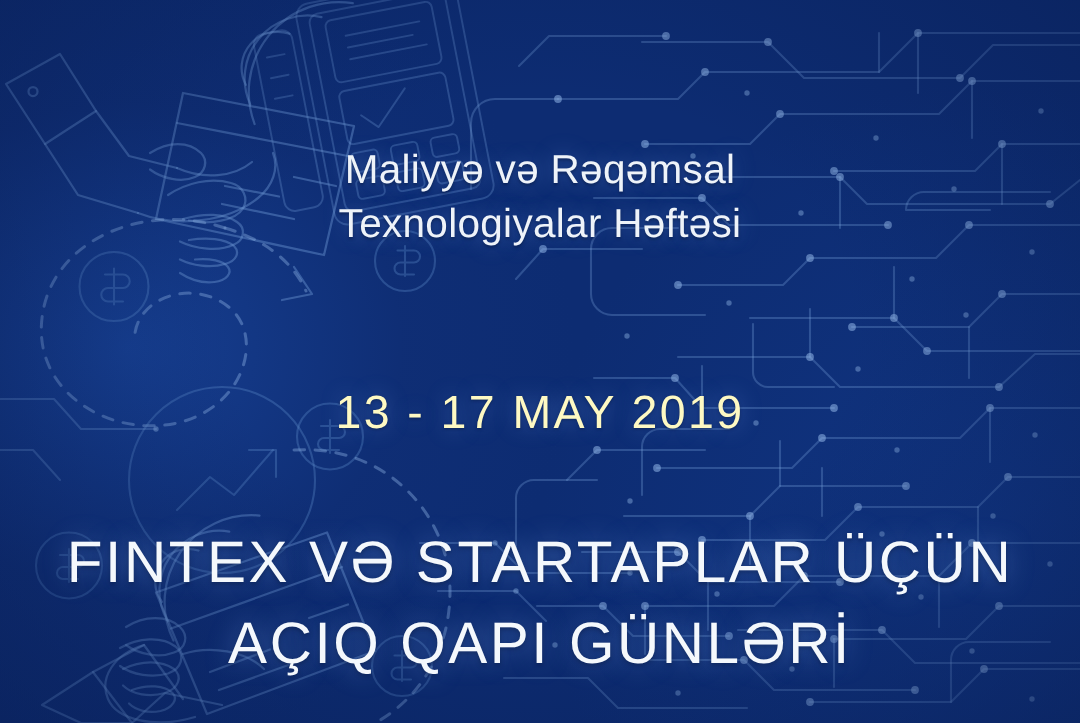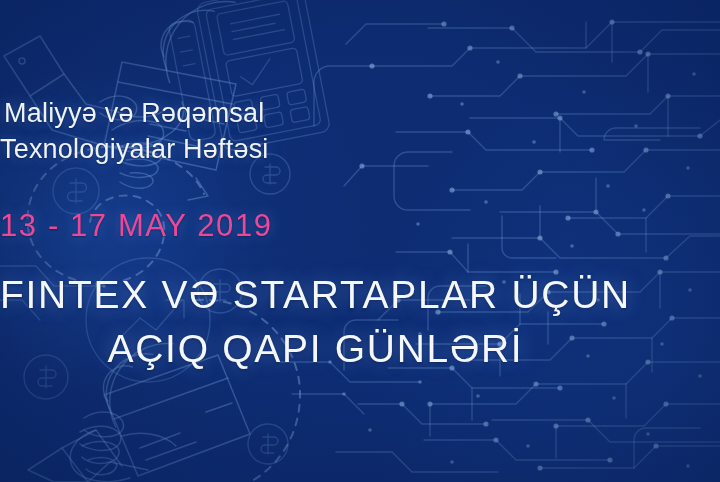--- a/index.html
+++ b/index.html
@@ -49,40 +49,41 @@
     pointer-events: none;
   }
   .art svg { display: block; }
 
   
   .text-stack {
     position: absolute;
     inset: 0;
     display: flex;
     flex-direction: column;
-    align-items: flex-start;
+    align-items: center;
     pointer-events: none;
+    gap: 32px;
   }
   .subtitle {
     margin-top: 96px;
     font-size: 27px;
     line-height: 1.32;
     font-weight: 400;
     letter-spacing: 0.2px;
     color: #eef3f9;
     text-align: center;
     text-shadow: 0 0 14px rgba(120,170,255,0.40), 0 1px 2px rgba(4,18,52,0.55);
     white-space: pre-line;
   }
   .dateline {
-    margin-top: 41px;
+    margin-top: 58px;
     font-size: 31px;
     font-weight: 400;
     letter-spacing: 1.6px;
-    color: #ec4899;
+    color: #fef9c3;
     text-align: center;
     text-shadow: 0 0 14px rgba(120,170,255,0.40), 0 1px 2px rgba(4,18,52,0.55);
   }
   .headline {
     margin-top: 24px;
     font-size: 39px;
     line-height: 1.38;
     font-weight: 300;
     letter-spacing: 1.7px;
     color: #f4f8fc;

